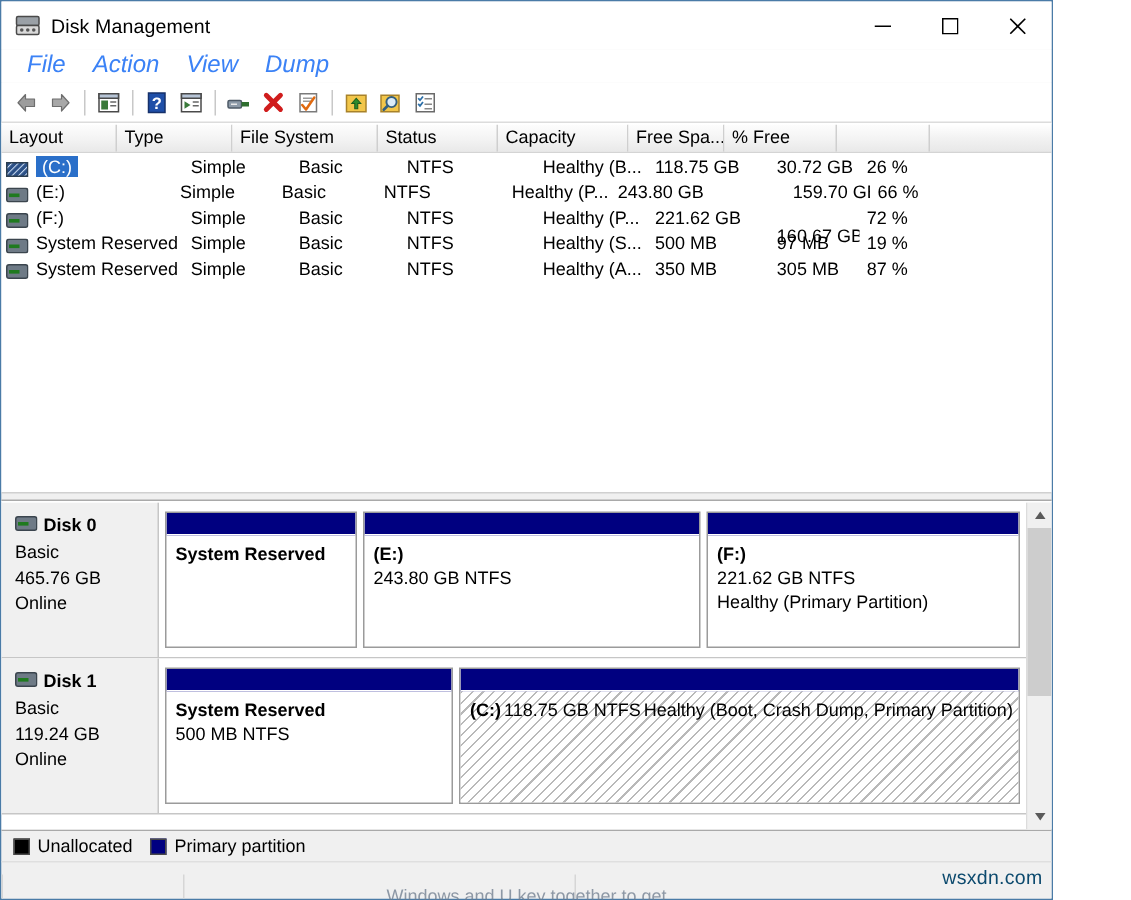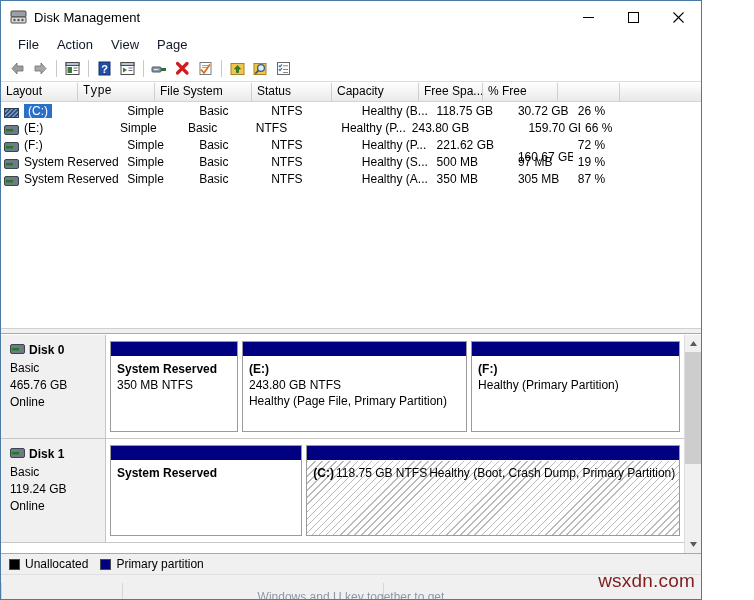--- a/index.html
+++ b/index.html
@@ -72,23 +72,24 @@
   .menubar {
     height: 22px;
     background: #ffffff;
     display: flex;
     align-items: center;
     padding-left: 8px;
     flex: none;
   }
   .menu-item {
     padding: 2px 9px;
-    font-size: 13px;
-    color: #0f172a;
-    cursor: default;
+    font-size: 16px;
+    color: #3b82f6;
+    cursor: default;
+    font-style: italic;
   }
 
   
   .toolbar {
     height: 26px;
     background: #ffffff;
     display: flex;
     align-items: center;
     padding-left: 5px;
     border-bottom: 1px solid #dcdcdc;
@@ -336,22 +337,22 @@
     border-top: 1px solid #dfdfdf;
   }
   .sb-cell {
     border-left: 1px solid #d6d6d6;
     height: 16px;
   }
   .watermark {
     position: absolute;
     right: 6px;
     bottom: 7px;
-    font-size: 19px;
-    color: #7f1d1d;
+    font-size: 13px;
+    color: #0c4a6e;
     letter-spacing: 0.2px;
   }
   .bleed {
     position: absolute;
     left: 0;
     right: 0;
     bottom: -3px;
     height: 12px;
     overflow: hidden;
     font-size: 12px;
@@ -394,21 +395,21 @@
           <line x1="10.5" y1="0.5" x2="0.5" y2="10.5" stroke="#000" stroke-width="1.1"></line>
         </svg>
       </button>
     </div>
   </div>
 
   <div class="menubar">
     <div class="menu-item">File</div>
     <div class="menu-item">Action</div>
     <div class="menu-item">View</div>
-    <div class="menu-item">Page</div>
+    <div class="menu-item">Dump</div>
   </div>
 
   <div class="toolbar">
     <div class="tb-btn">
       <svg width="17" height="15" viewBox="0 0 17 15">
         <path d="M8 2 L3 7.5 L8 13 L8 10 L14 10 L14 5 L8 5 Z" fill="#9d9d9d" stroke="#6e6e6e" stroke-width="0.8" stroke-linejoin="round"></path>
       </svg>
     </div>
     <div class="tb-btn">
       <svg width="17" height="15" viewBox="0 0 17 15">
@@ -484,21 +485,21 @@
         <line x1="8" y1="4.8" x2="13" y2="4.8" stroke="#888" stroke-width="1"></line>
         <line x1="8" y1="8.5" x2="13" y2="8.5" stroke="#888" stroke-width="1"></line>
         <line x1="8" y1="11.5" x2="13" y2="11.5" stroke="#888" stroke-width="1"></line>
       </svg>
     </div>
   </div>
 
   <div class="list-pane">
     <div class="lv-header" id="lv-header">
         <div class="lv-th" style="width: 77px;">Layout</div>
-        <div class="lv-th" style="width: 77px; font-family: Liberation Mono, monospace;">Type</div>
+        <div class="lv-th" style="width: 77px;">Type</div>
         <div class="lv-th" style="width: 97px;">File System</div>
         <div class="lv-th" style="width: 80px;">Status</div>
         <div class="lv-th" style="width: 87px;">Capacity</div>
         <div class="lv-th" style="width: 64px;">Free Spa...</div>
         <div class="lv-th" style="width: 75px;">% Free</div>
         <div class="lv-th" style="width: 62px;"></div>
       </div>
     <div class="lv-body" id="lv-body">
         <div class="lv-row">
           <div class="lv-td vol" style="width: 130px;">
@@ -608,35 +609,34 @@
             </div>
             <div>Basic</div>
             <div>465.76 GB</div>
             <div>Online</div>
           </div>
           <div class="parts">
             <div class="part" style="flex: 350 0 0px;">
               <div class="part-cap" style="background: rgb(0, 0, 128);"></div>
               <div class="part-body">
                 <div class="pname">System Reserved</div>
-                <div>350 MB NTFS</div>
               </div>
             </div>
             <div class="part" style="flex: 620 0 0px;">
               <div class="part-cap" style="background: rgb(0, 0, 128);"></div>
               <div class="part-body">
                 <div class="pname">(E:)</div>
                 <div>243.80 GB NTFS</div>
-                <div>Healthy (Page File, Primary Partition)</div>
               </div>
             </div>
             <div class="part" style="flex: 575 0 0px;">
               <div class="part-cap" style="background: rgb(0, 0, 128);"></div>
               <div class="part-body">
                 <div class="pname">(F:)</div>
+                <div>221.62 GB NTFS</div>
                 <div>Healthy (Primary Partition)</div>
               </div>
             </div>
           </div>
         </div>
         <div class="disk-row" style="height: 104px;">
           <div class="disk-info">
             <div class="disk-title">
               <span class="drive-ico"><svg width="15" height="10" viewBox="0 0 15 10">
                   <rect x="0.5" y="0.5" width="14" height="9" rx="1.5" fill="#6e7a86" stroke="#3b454e" stroke-width="1"></rect>
@@ -646,20 +646,21 @@
             </div>
             <div>Basic</div>
             <div>119.24 GB</div>
             <div>Online</div>
           </div>
           <div class="parts">
             <div class="part" style="flex: 420 0 0px;">
               <div class="part-cap" style="background: rgb(0, 0, 128);"></div>
               <div class="part-body">
                 <div class="pname">System Reserved</div>
+                <div>500 MB NTFS</div>
               </div>
             </div>
             <div class="part hatched" style="flex: 820 0 0px;">
               <div class="part-cap" style="background: rgb(0, 0, 128);"></div>
               <div class="part-body"><div class="pname">(C:)</div><div>118.75 GB NTFS</div><div>Healthy (Boot, Crash Dump, Primary Partition)</div></div>
             </div>
           </div>
         </div>
       </div>
     <div class="vscroll">

